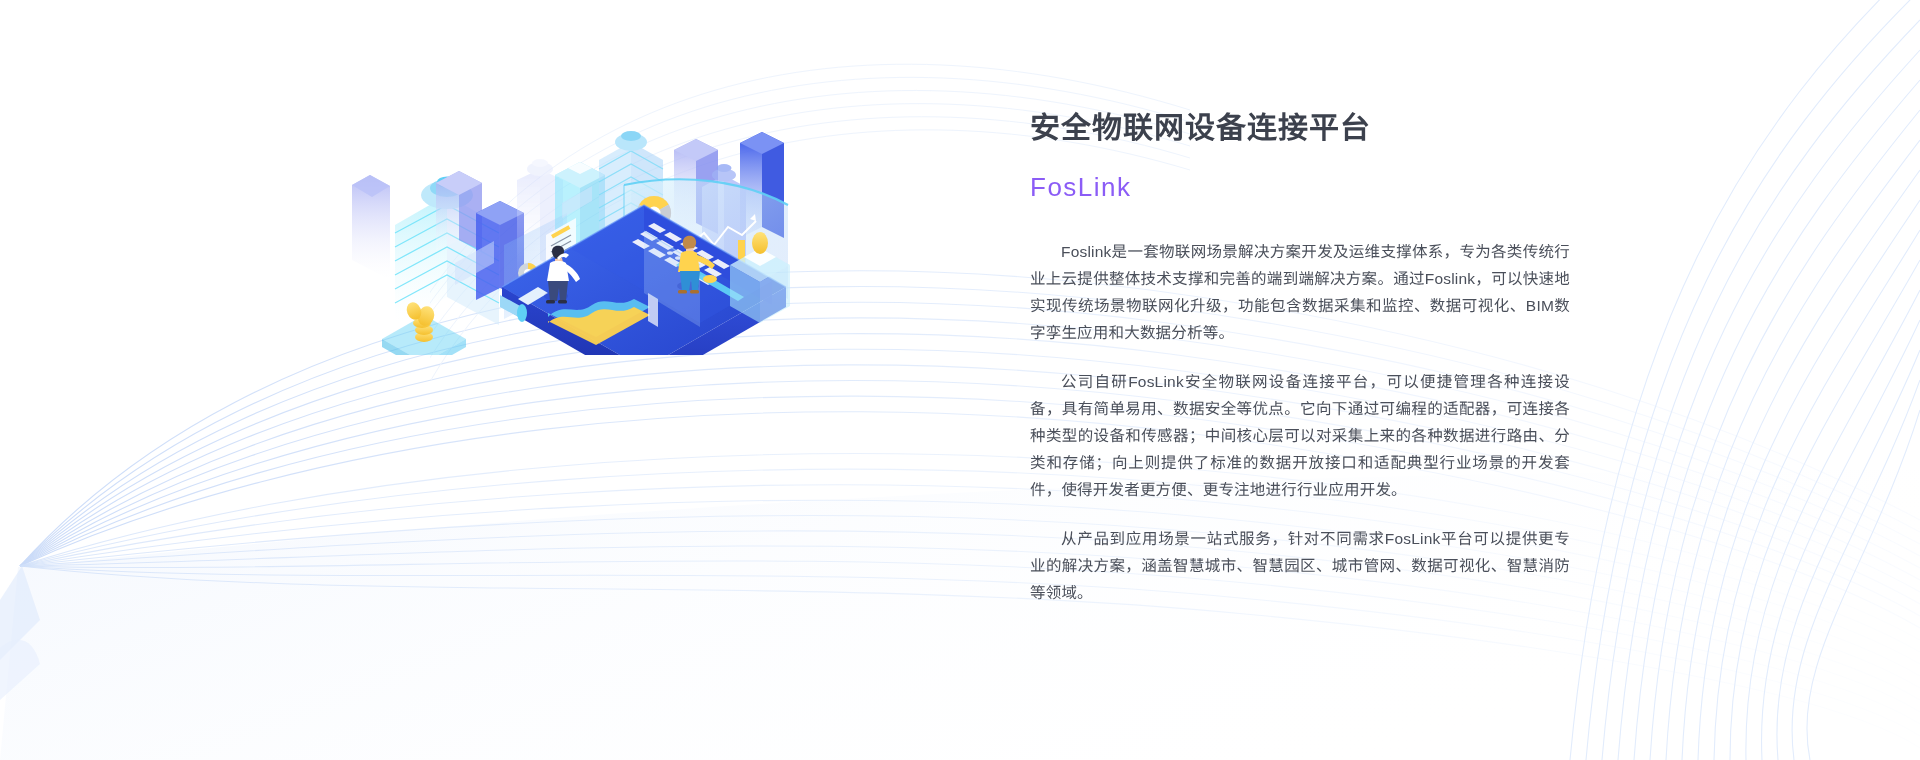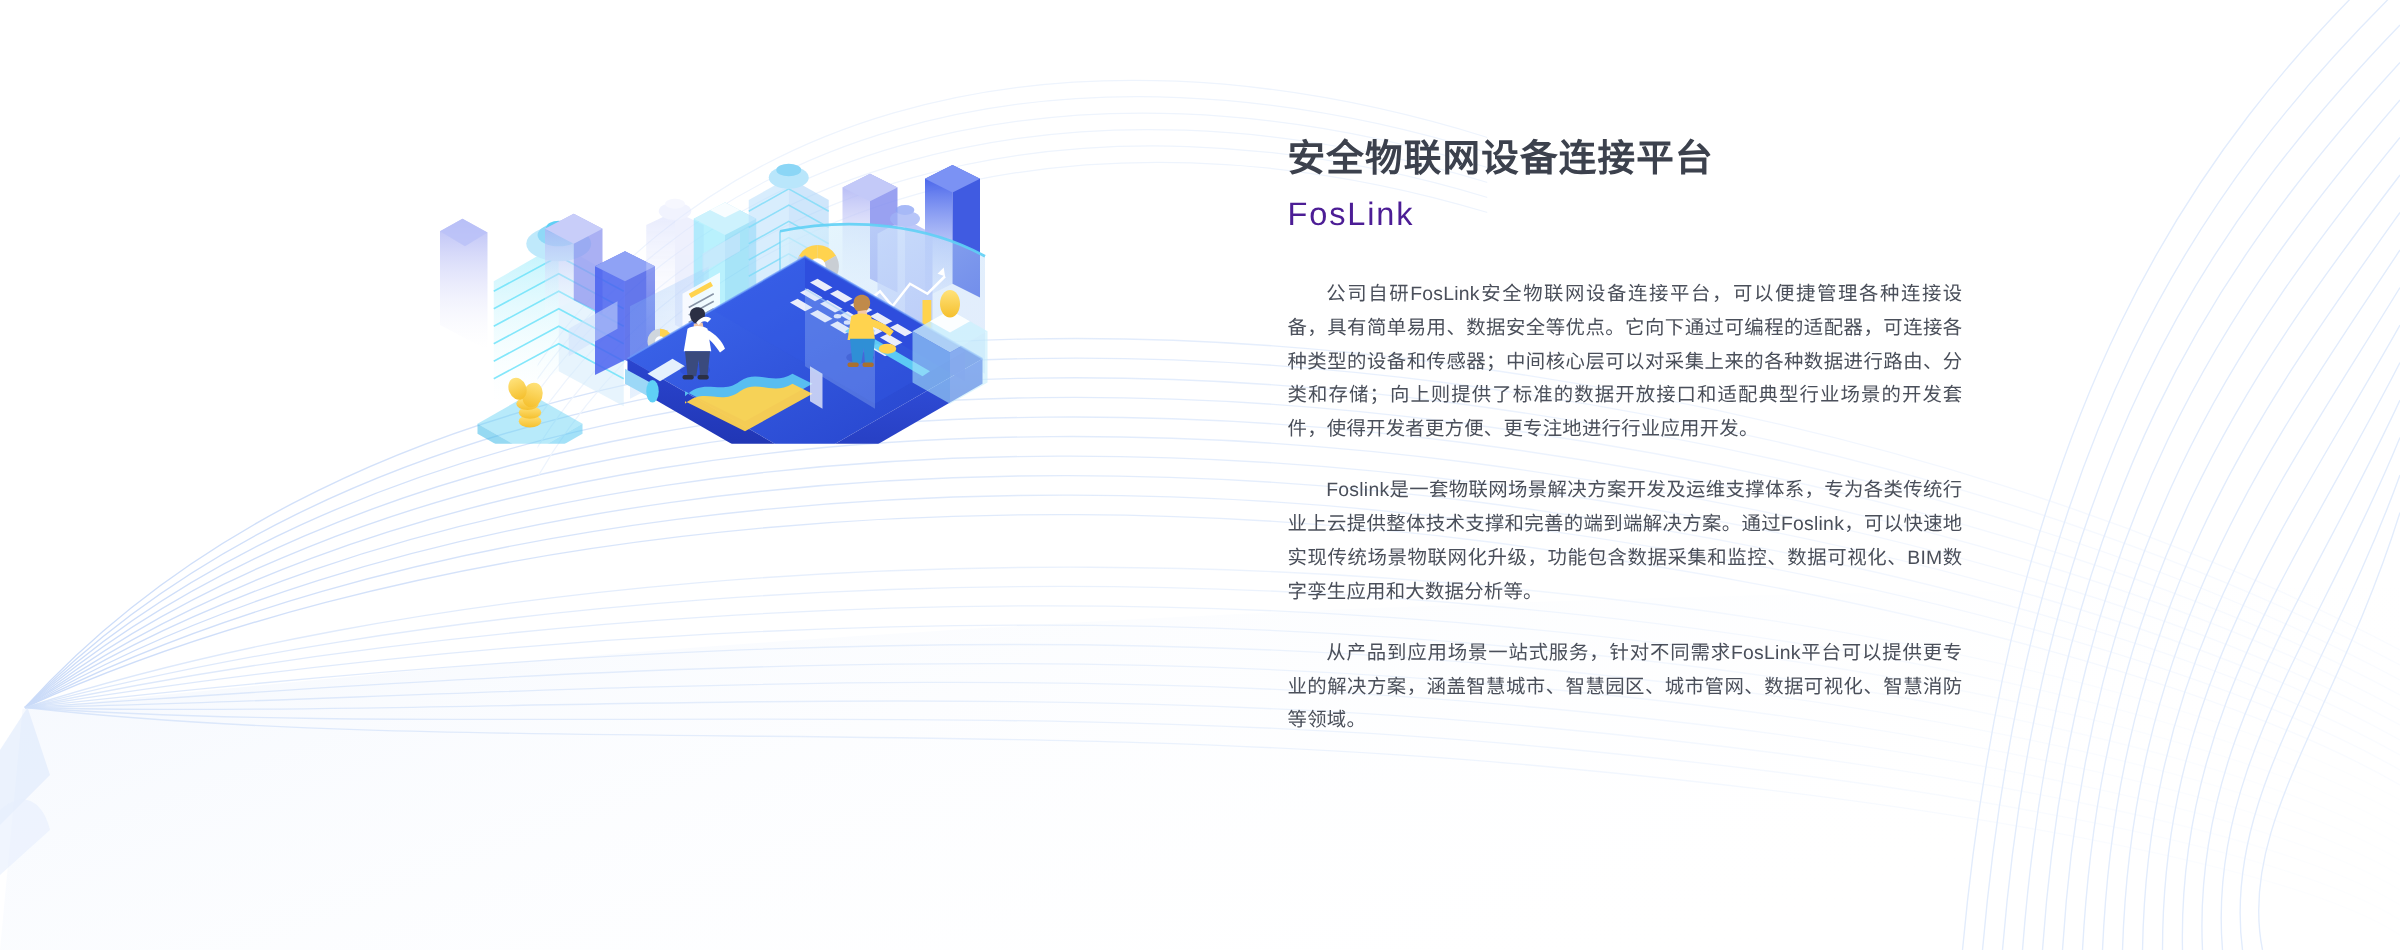--- a/index.html
+++ b/index.html
@@ -67,24 +67,24 @@
     font-size:30px;
     font-weight:bold;
     color:#3c414d;
     letter-spacing:1px;
     line-height:44px;
     white-space:nowrap;
   }
   .subtitle {
     font-size:26px;
     font-weight:normal;
-    color:#4c1d95;
+    color:#8b5cf6;
     letter-spacing:1.5px;
     line-height:38px;
-    margin-top:2px;
+    margin-top:18px;
   }
   .paragraphs { margin-top:32px; }
   .para {
     font-size:15.5px;
     line-height:27px;
     color:#4a4f5a;
     text-align:justify;
     text-indent:2em;
     letter-spacing:0.2px;
     margin-bottom:22px;
@@ -463,20 +463,20 @@
           <polygon points="392,202 408,193 424,202 408,211" fill="#ffffff" opacity="0.9"></polygon>
           <ellipse cx="408" cy="188" rx="8" ry="11" fill="url(#coinG)"></ellipse>
         </g>
       </svg>
     </div>
 
     <div class="text-col">
       <h1 class="title">安全物联网设备连接平台</h1>
       <h2 class="subtitle">FosLink</h2>
       <div class="paragraphs">
+        <p class="para">Foslink是一套物联网场景解决方案开发及运维支撑体系，专为各类传统行业上云提供整体技术支撑和完善的端到端解决方案。通过Foslink，可以快速地实现传统场景物联网化升级，功能包含数据采集和监控、数据可视化、BIM数字孪生应用和大数据分析等。</p>
         <p class="para">公司自研FosLink安全物联网设备连接平台，可以便捷管理各种连接设备，具有简单易用、数据安全等优点。它向下通过可编程的适配器，可连接各种类型的设备和传感器；中间核心层可以对采集上来的各种数据进行路由、分类和存储；向上则提供了标准的数据开放接口和适配典型行业场景的开发套件，使得开发者更方便、更专注地进行行业应用开发。</p>
-        <p class="para">Foslink是一套物联网场景解决方案开发及运维支撑体系，专为各类传统行业上云提供整体技术支撑和完善的端到端解决方案。通过Foslink，可以快速地实现传统场景物联网化升级，功能包含数据采集和监控、数据可视化、BIM数字孪生应用和大数据分析等。</p>
         <p class="para">从产品到应用场景一站式服务，针对不同需求FosLink平台可以提供更专业的解决方案，涵盖智慧城市、智慧园区、城市管网、数据可视化、智慧消防等领域。</p>
       </div>
     </div>
 
   </div>
 </div>
 
 </body></html>

